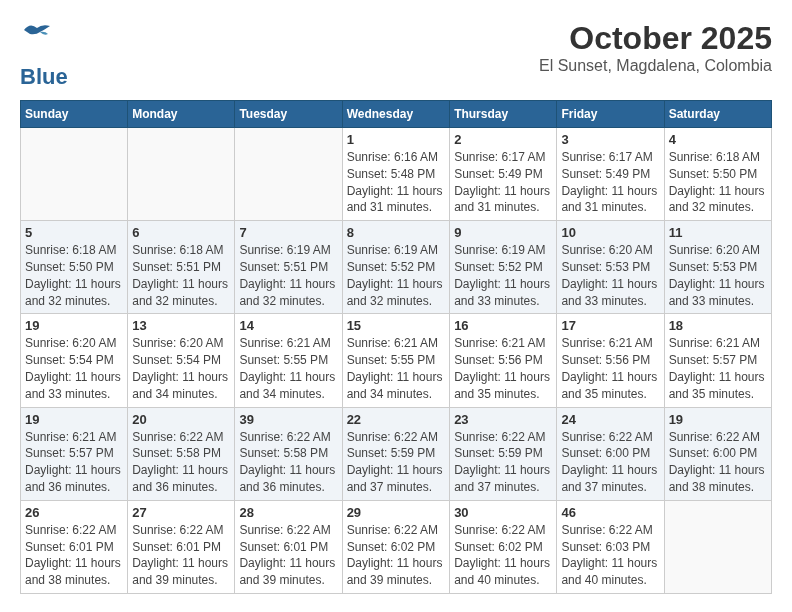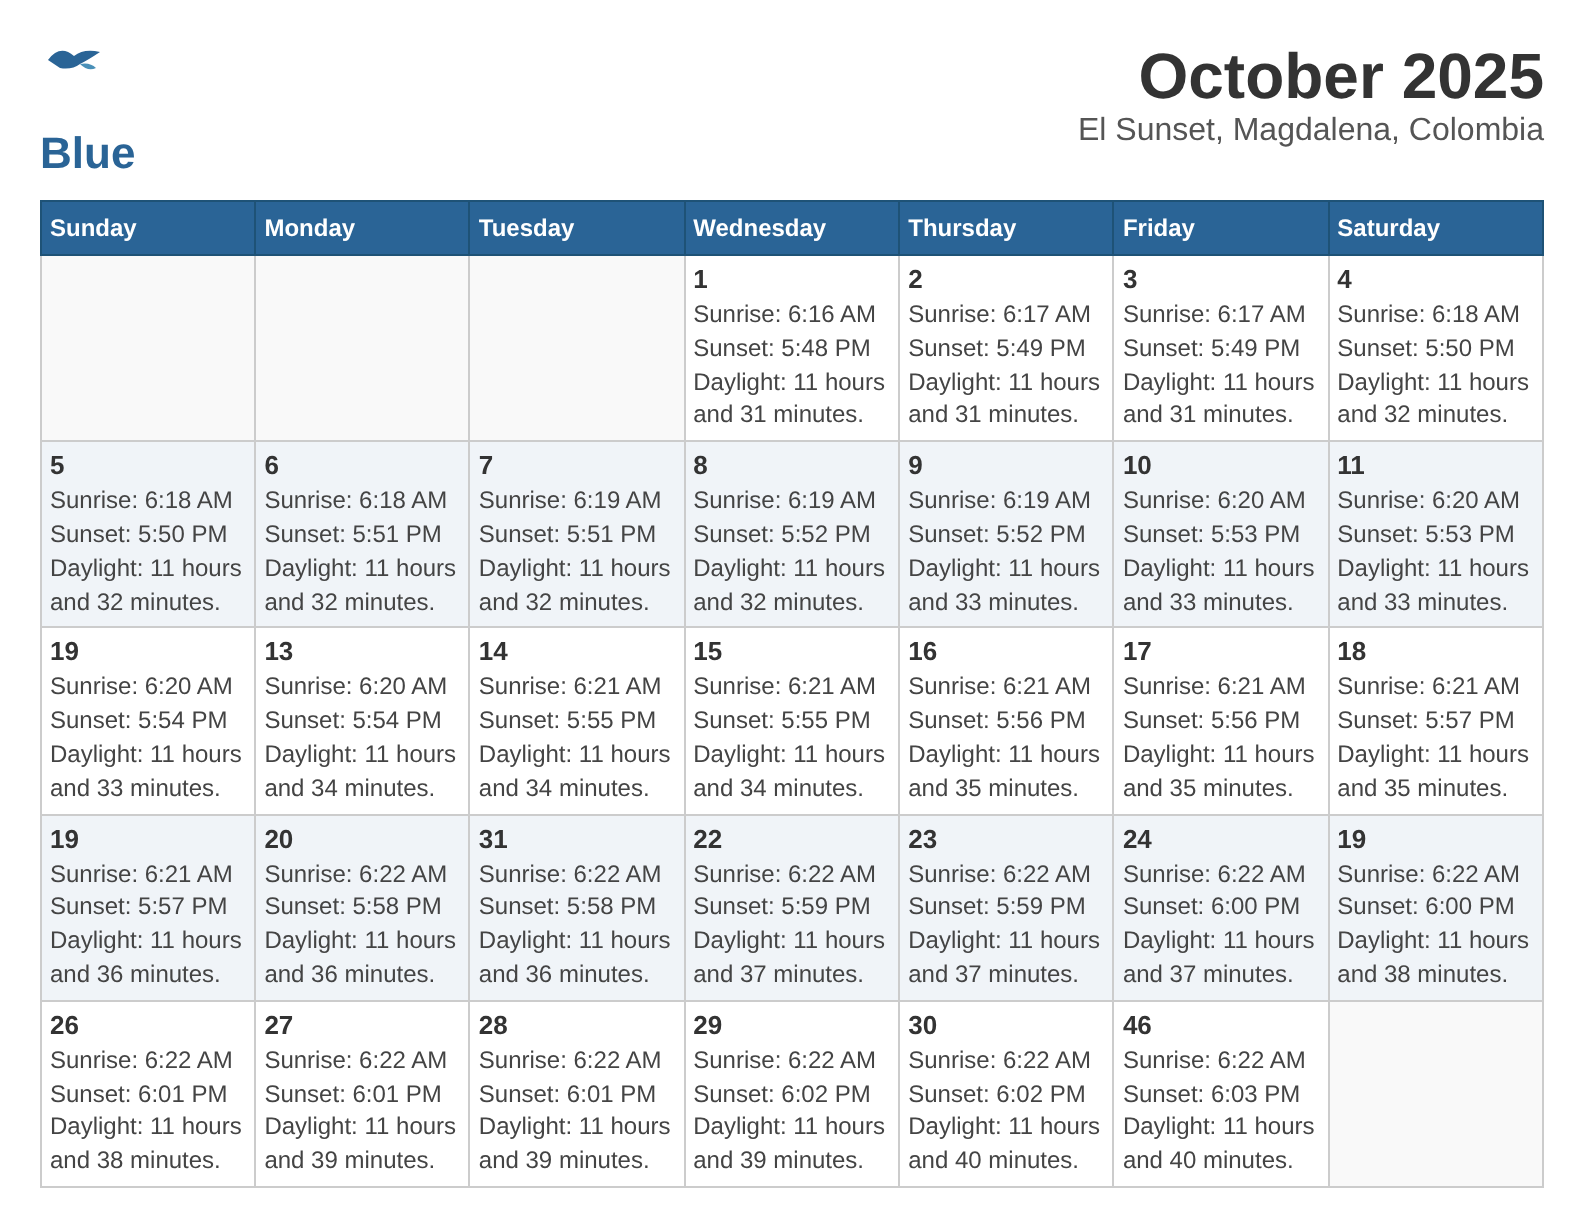--- a/index.html
+++ b/index.html
@@ -250,21 +250,21 @@
 Sunset: 5:57 PM
 Daylight: 11 hours and 36 minutes.</div>
         </td>
         <td>
           <div class="day-num">20</div>
           <div class="day-info" style="white-space: pre-line;">Sunrise: 6:22 AM
 Sunset: 5:58 PM
 Daylight: 11 hours and 36 minutes.</div>
         </td>
         <td>
-          <div class="day-num">31</div>
+          <div class="day-num">39</div>
           <div class="day-info" style="white-space: pre-line;">Sunrise: 6:22 AM
 Sunset: 5:58 PM
 Daylight: 11 hours and 36 minutes.</div>
         </td>
         <td>
           <div class="day-num">22</div>
           <div class="day-info" style="white-space: pre-line;">Sunrise: 6:22 AM
 Sunset: 5:59 PM
 Daylight: 11 hours and 37 minutes.</div>
         </td>

